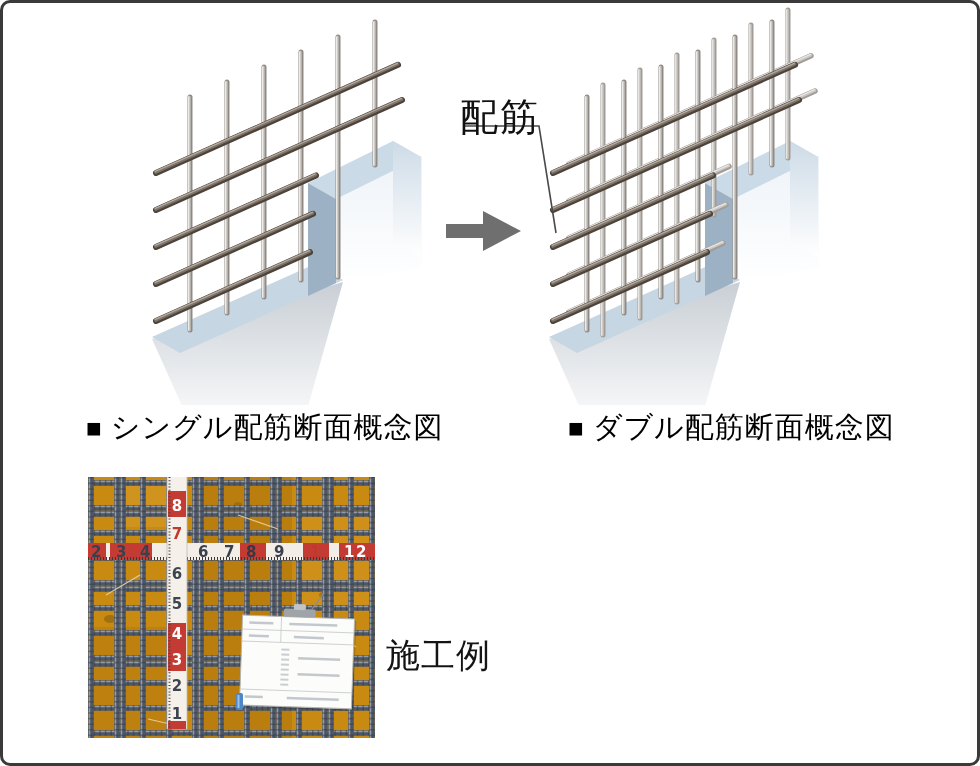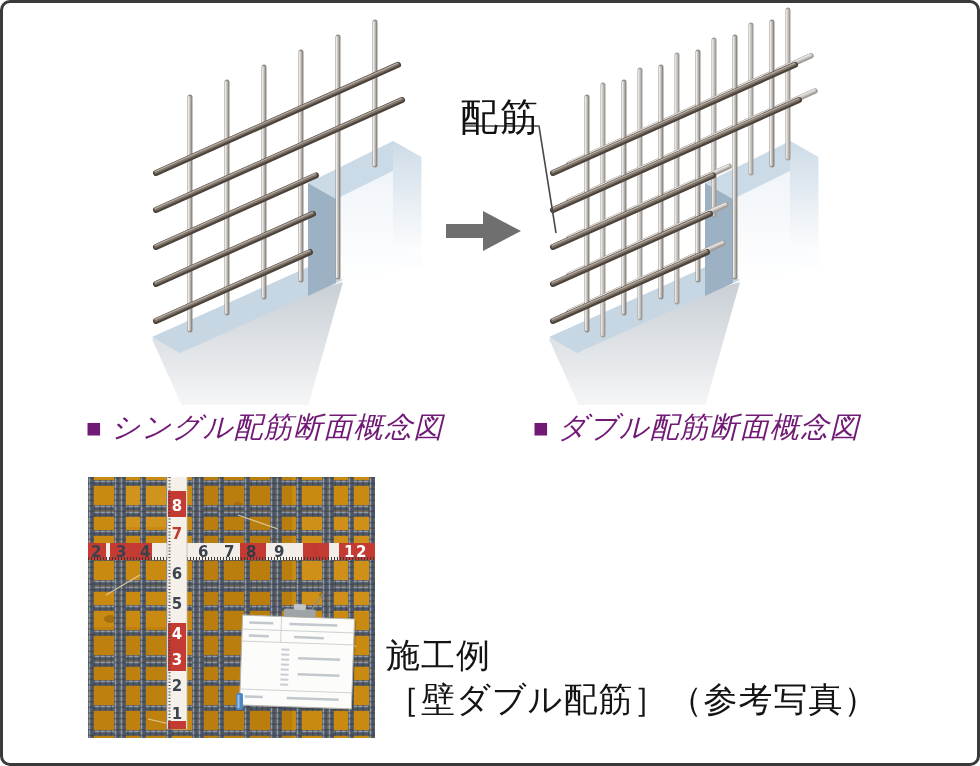--- a/index.html
+++ b/index.html
@@ -1,20 +1,20 @@
 <!DOCTYPE html>
 <html><head>
 <meta charset="utf-8">
 <style>
   html,body{margin:0;padding:0;background:#fff;}
   body{width:980px;height:766px;position:relative;overflow:hidden;
        font-family:"Liberation Serif","DejaVu Serif",serif;}
   .frame{position:absolute;inset:0;border:3px solid #3a3a3a;border-radius:10px;pointer-events:none;z-index:50;}
   .abs{position:absolute;}
-  .caption{font-size:29px;color:#701a75;letter-spacing:1px;white-space:nowrap;font-style:italic;}
+  .caption{font-size:29px;color:#000000;letter-spacing:1px;white-space:nowrap;}
   .caption .sq{font-size:26px;margin-right:8px;}
   #callout-label{font-size:38px;color:#111;letter-spacing:2px;}
   .photo-cap{font-size:34px;color:#141414;letter-spacing:1px;white-space:nowrap;line-height:1.28;font-family:Liberation Serif, serif;}
   svg{display:block;}
 </style>
 </head>
 <body>
 
 <div class="frame"></div>
 
@@ -170,21 +170,21 @@
 <svg id="overlay" class="abs" style="left:0;top:0" width="980" height="766" viewBox="0 0 980 766">
     <polygon points="446,224 483,224 483,211 521,231 483,251 483,238 446,238" fill="#6f6f6f"></polygon>
     <polyline points="463,126 539,126 556,233" fill="none" stroke="#4a4a4a" stroke-width="1.6"></polyline>
   </svg>
 
 <div id="callout-label" class="abs" style="left:460px;top:92px">配筋</div>
 
 <div class="caption abs" style="left:86px;top:408px">
   <span class="sq">■</span><span>シングル配筋断面概念図</span>
 </div>
-<div class="caption abs" style="left:533px;top:408px">
+<div class="caption abs" style="left:568px;top:408px">
   <span class="sq">■</span><span>ダブル配筋断面概念図</span>
 </div>
 
 <svg id="photo" class="abs" style="left:88px;top:477px" width="287" height="261" viewBox="0 0 287 261">
     <rect x="0" y="0" width="287" height="261" fill="#c98a12"></rect>
     <rect x="104" y="0" width="100" height="261" fill="rgba(115,68,0,0.16)"></rect>
     <rect x="0" y="150" width="80" height="111" fill="rgba(150,95,5,0.22)"></rect>
     <rect x="210" y="40" width="77" height="95" fill="rgba(224,164,44,0.25)"></rect>
     <rect x="35" y="8" width="55" height="42" fill="rgba(228,173,62,0.28)"></rect>
     <ellipse cx="22" cy="142" rx="6" ry="4" fill="#7c560b" opacity="0.5"></ellipse>
@@ -341,14 +341,13 @@
       <line x1="222" y1="132" x2="233" y2="116" stroke="#8a8f93" stroke-width="1.2"></line>
       <rect x="194" y="132" width="32" height="8" rx="2" fill="#9fa4a8"></rect>
       <rect x="204" y="127" width="12" height="6" rx="1.5" fill="#c0c4c8"></rect>
     </g>
     <rect x="148" y="216" width="7" height="17" rx="2" fill="#4f86c6"></rect>
     <rect x="149.5" y="218" width="2" height="13" fill="#9cc0e8"></rect>
   </svg>
 
 <div class="photo-cap abs" style="left:386px;top:634px">
   <div>施工例</div>
-  <div>［壁ダブル配筋］（参考写真）</div>
 </div>
 
 </body></html>

